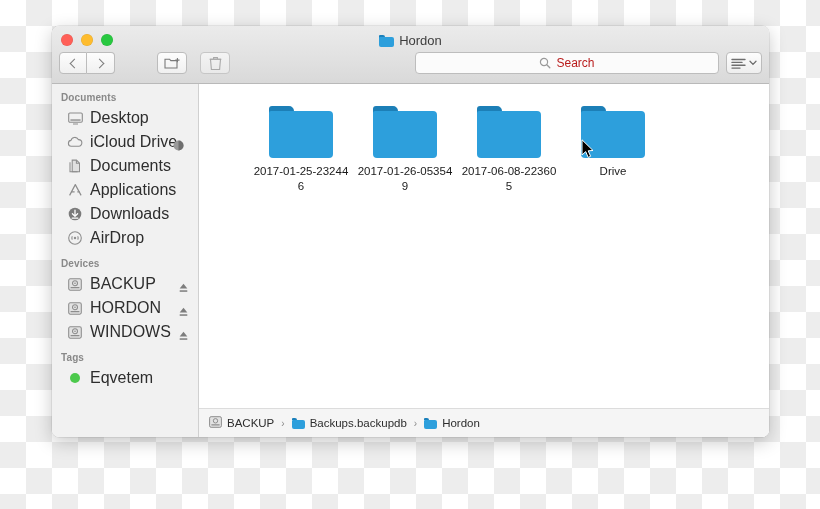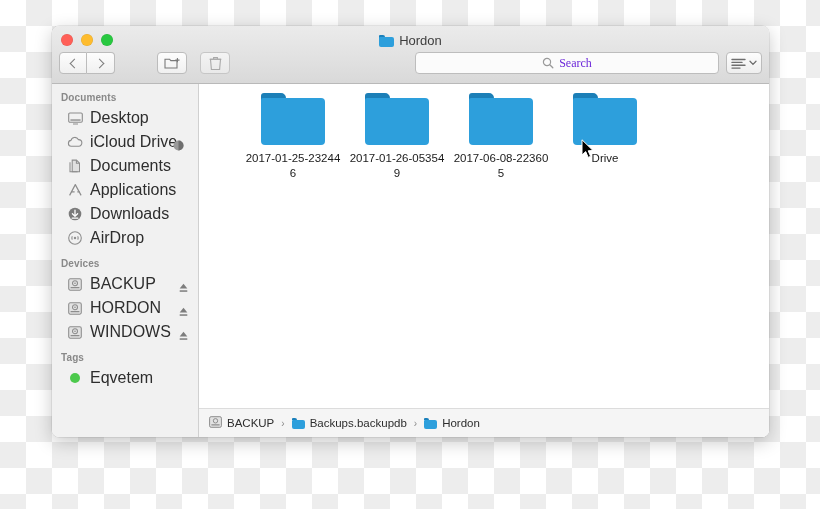--- a/index.html
+++ b/index.html
@@ -147,22 +147,21 @@
     border: 1px solid #bdbdbd;
     border-radius: 4px;
     box-sizing: border-box;
     display: flex;
     align-items: center;
     justify-content: center;
     gap: 5px;
   }
   .search-text {
     font-size: 12px;
-    color: #6d28d9;
-    font-family: Liberation Serif, serif;
+    color: #b91c1c;
   }
   #btn-viewopts {
     position: absolute;
     left: 674px; top: 26px;
     width: 36px; height: 22px;
     background: linear-gradient(to bottom, #fdfdfd, #eeeeee);
     border: 1px solid #bcbcbc;
     border-radius: 4px;
     box-sizing: border-box;
     display: flex;
@@ -230,24 +229,24 @@
   .content {
     position: absolute;
     left: 147px; top: 58px;
     width: 570px;
     height: 353px;
     background: #ffffff;
     box-sizing: border-box;
   }
   .icon-grid {
     position: absolute;
-    left: 0; top: 0;
+    left: 8px; top: 0;
     width: 570px;
     display: flex;
-    padding: 9px 0 0 42px;
+    padding: 22px 0 0 42px;
     box-sizing: border-box;
     gap: 0px;
   }
   .file-item {
     width: 104px;
     display: flex;
     flex-direction: column;
     align-items: center;
   }
   .folder-icon {

